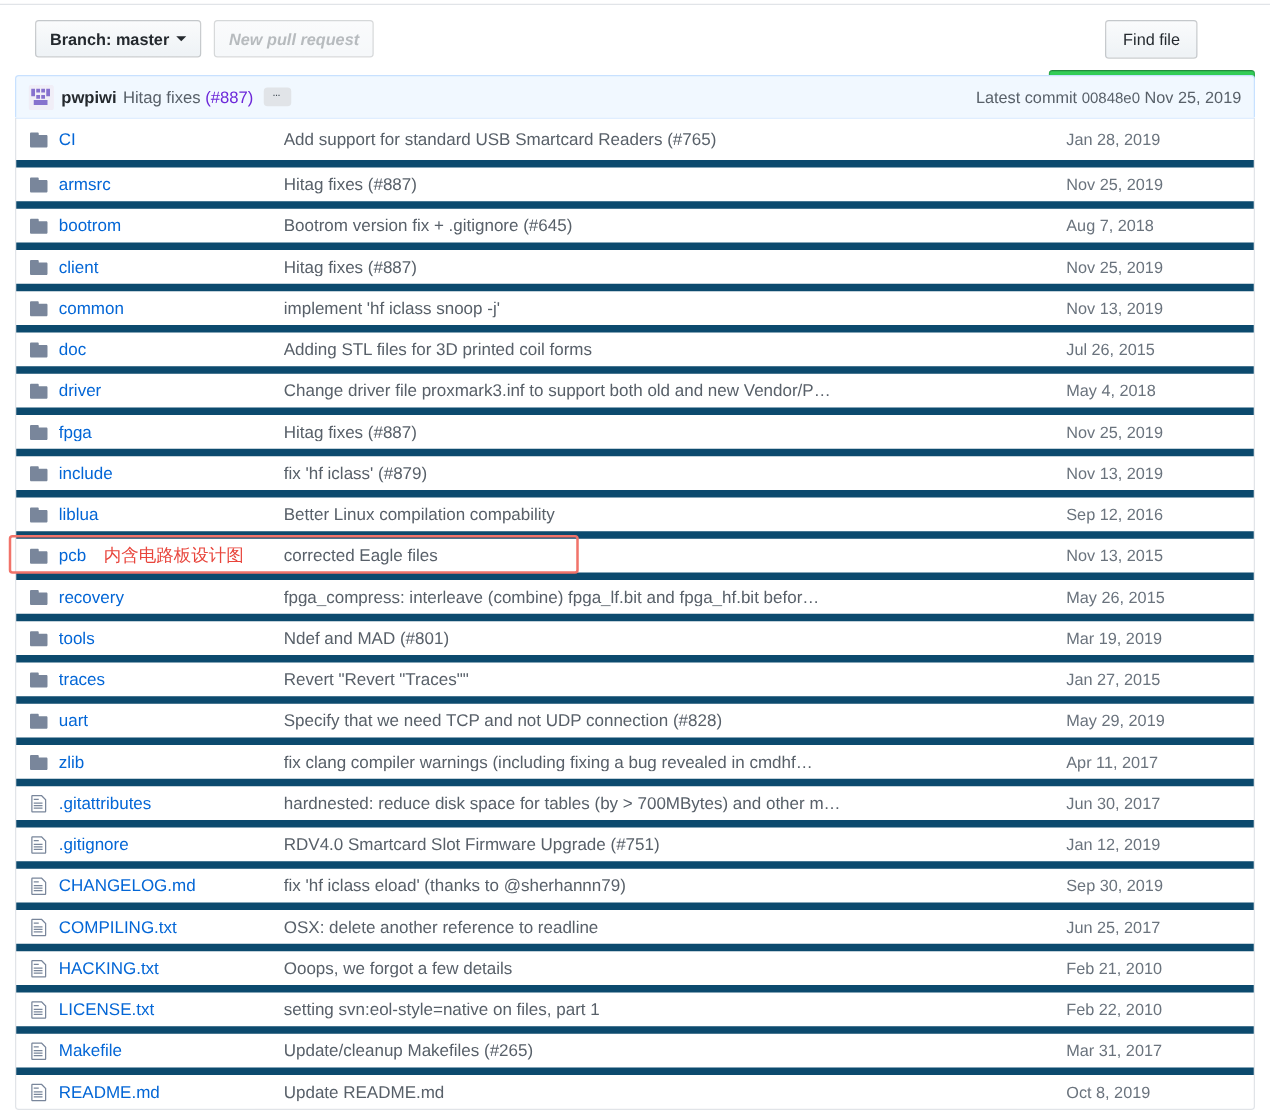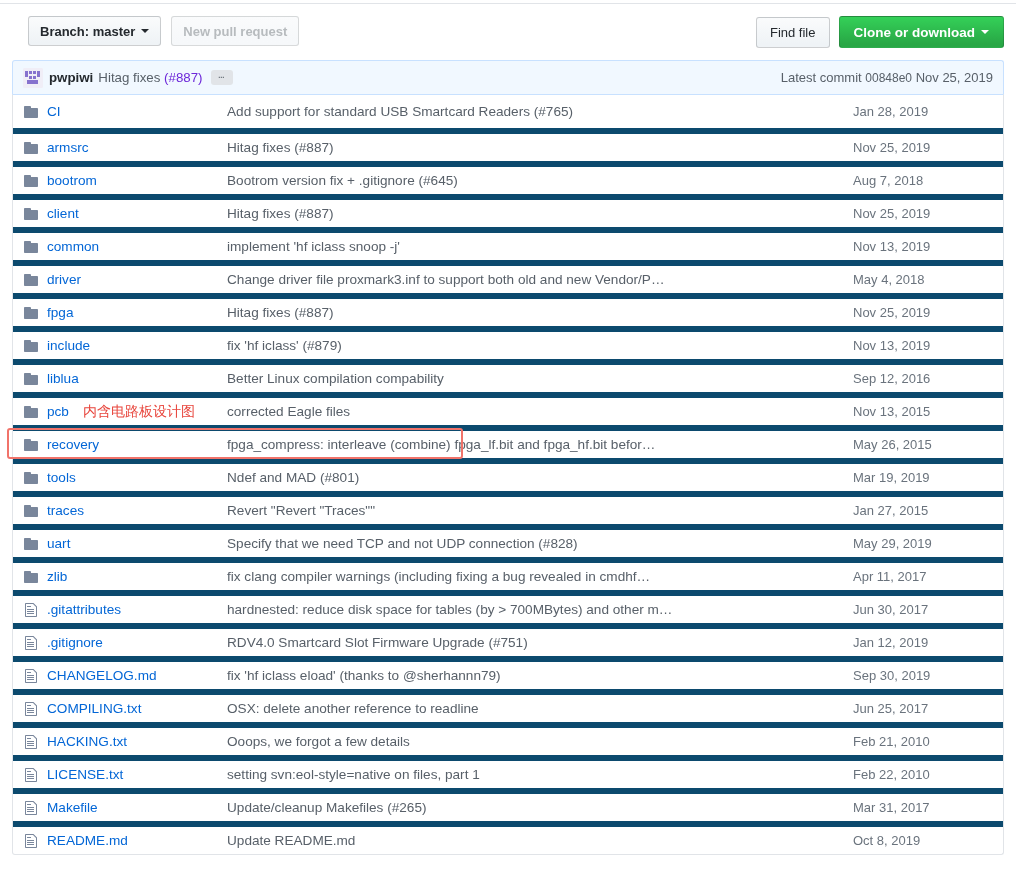--- a/index.html
+++ b/index.html
@@ -56,20 +56,21 @@
     vertical-align: top;
     cursor: pointer;
     user-select: none;
   }
   .btn.disabled {
     color: #b7bbbe;
     background-image: linear-gradient(-180deg, #fafbfc 0%, #f6f8fa 90%);
     background-color: #fafbfc;
     border-color: rgba(27,31,35,0.15);
     cursor: default;
+    font-style: italic;
   }
   .btn .caret {
     display: inline-block;
     margin-left: 6px;
     width: 0; height: 0;
     border-left: 4px solid transparent;
     border-right: 4px solid transparent;
     border-top: 4px solid currentColor;
   }
   .btn-green {
@@ -80,20 +81,21 @@
     height: 32px;
     padding: 0 14px;
     font-size: 13.5px;
   }
   .toolbar-right {
     position: absolute;
     top: 0; right: 0;
     display: flex;
     align-items: center;
     gap: 9px;
+    flex-direction: column;
   }
   .btn-findfile { height: 31px; padding: 0 13px; font-weight: normal; }
 
   
   .commit-bar {
     position: absolute;
     top: 60px; left: 12px;
     width: 992px;
     height: 34px;
     background: #f1f8ff;
@@ -341,20 +343,32 @@
         <div class="cell-msg">implement 'hf iclass snoop -j'</div>
         <div class="cell-date">Nov 13, 2019</div>
       </div>
       <div class="row">
         <div class="cell-icon">
           <svg width="16" height="16" viewBox="0 0 14 16" aria-hidden="true">
             <path fill="#79869b" d="M13 4H7V3c0-.66-.31-1-1-1H1c-.55 0-1 .45-1 1v10c0 .55.45 1 1 1h12c.55 0 1-.45 1-1V5c0-.55-.45-1-1-1z"></path>
           </svg>
         </div>
         <div class="cell-name">
+          <a href="#">doc</a>
+        </div>
+        <div class="cell-msg">Adding STL files for 3D printed coil forms</div>
+        <div class="cell-date">Jul 26, 2015</div>
+      </div>
+      <div class="row">
+        <div class="cell-icon">
+          <svg width="16" height="16" viewBox="0 0 14 16" aria-hidden="true">
+            <path fill="#79869b" d="M13 4H7V3c0-.66-.31-1-1-1H1c-.55 0-1 .45-1 1v10c0 .55.45 1 1 1h12c.55 0 1-.45 1-1V5c0-.55-.45-1-1-1z"></path>
+          </svg>
+        </div>
+        <div class="cell-name">
           <a href="#">driver</a>
         </div>
         <div class="cell-msg">Change driver file proxmark3.inf to support both old and new Vendor/P…</div>
         <div class="cell-date">May 4, 2018</div>
       </div>
       <div class="row">
         <div class="cell-icon">
           <svg width="16" height="16" viewBox="0 0 14 16" aria-hidden="true">
             <path fill="#79869b" d="M13 4H7V3c0-.66-.31-1-1-1H1c-.55 0-1 .45-1 1v10c0 .55.45 1 1 1h12c.55 0 1-.45 1-1V5c0-.55-.45-1-1-1z"></path>
           </svg>

